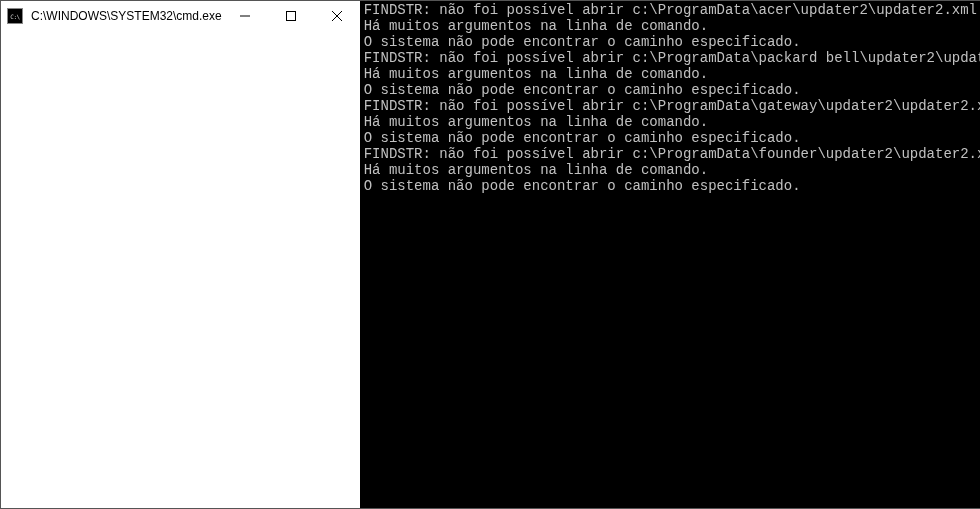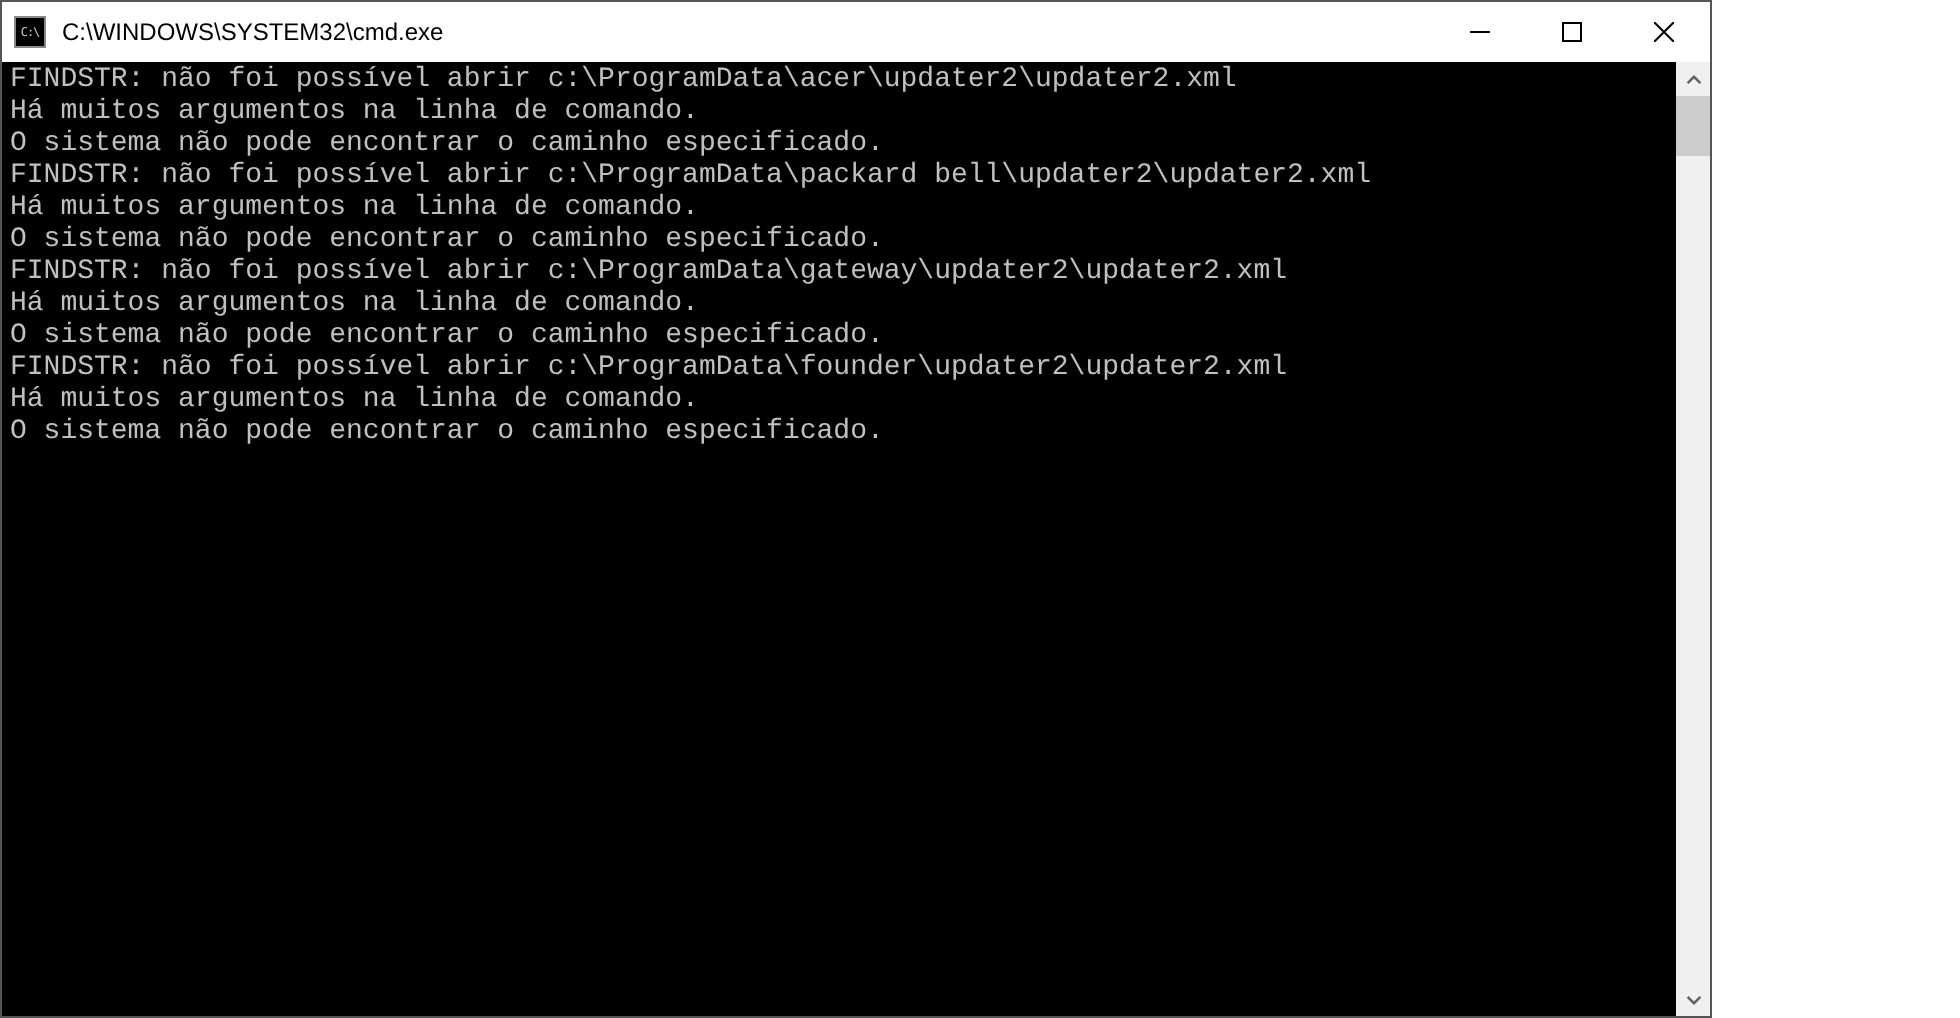--- a/index.html
+++ b/index.html
@@ -4,25 +4,25 @@
   <style>
     * { margin: 0; padding: 0; box-sizing: border-box; }
     body {
       width: 980px;
       height: 509px;
       overflow: hidden;
       font-family: "Segoe UI", Tahoma, sans-serif;
       background: #ffffff;
     }
     .window {
-      width: 856px;
+      width: 980px;
       height: 509px;
       border: 1px solid #555;
       display: flex;
-      flex-direction: column;
+      flex-direction: row;
       background: #ffffff;
     }
     .titlebar {
       height: 30px;
       background: #ffffff;
       display: flex;
       align-items: center;
       position: relative;
     }
     .titlebar-icon {

